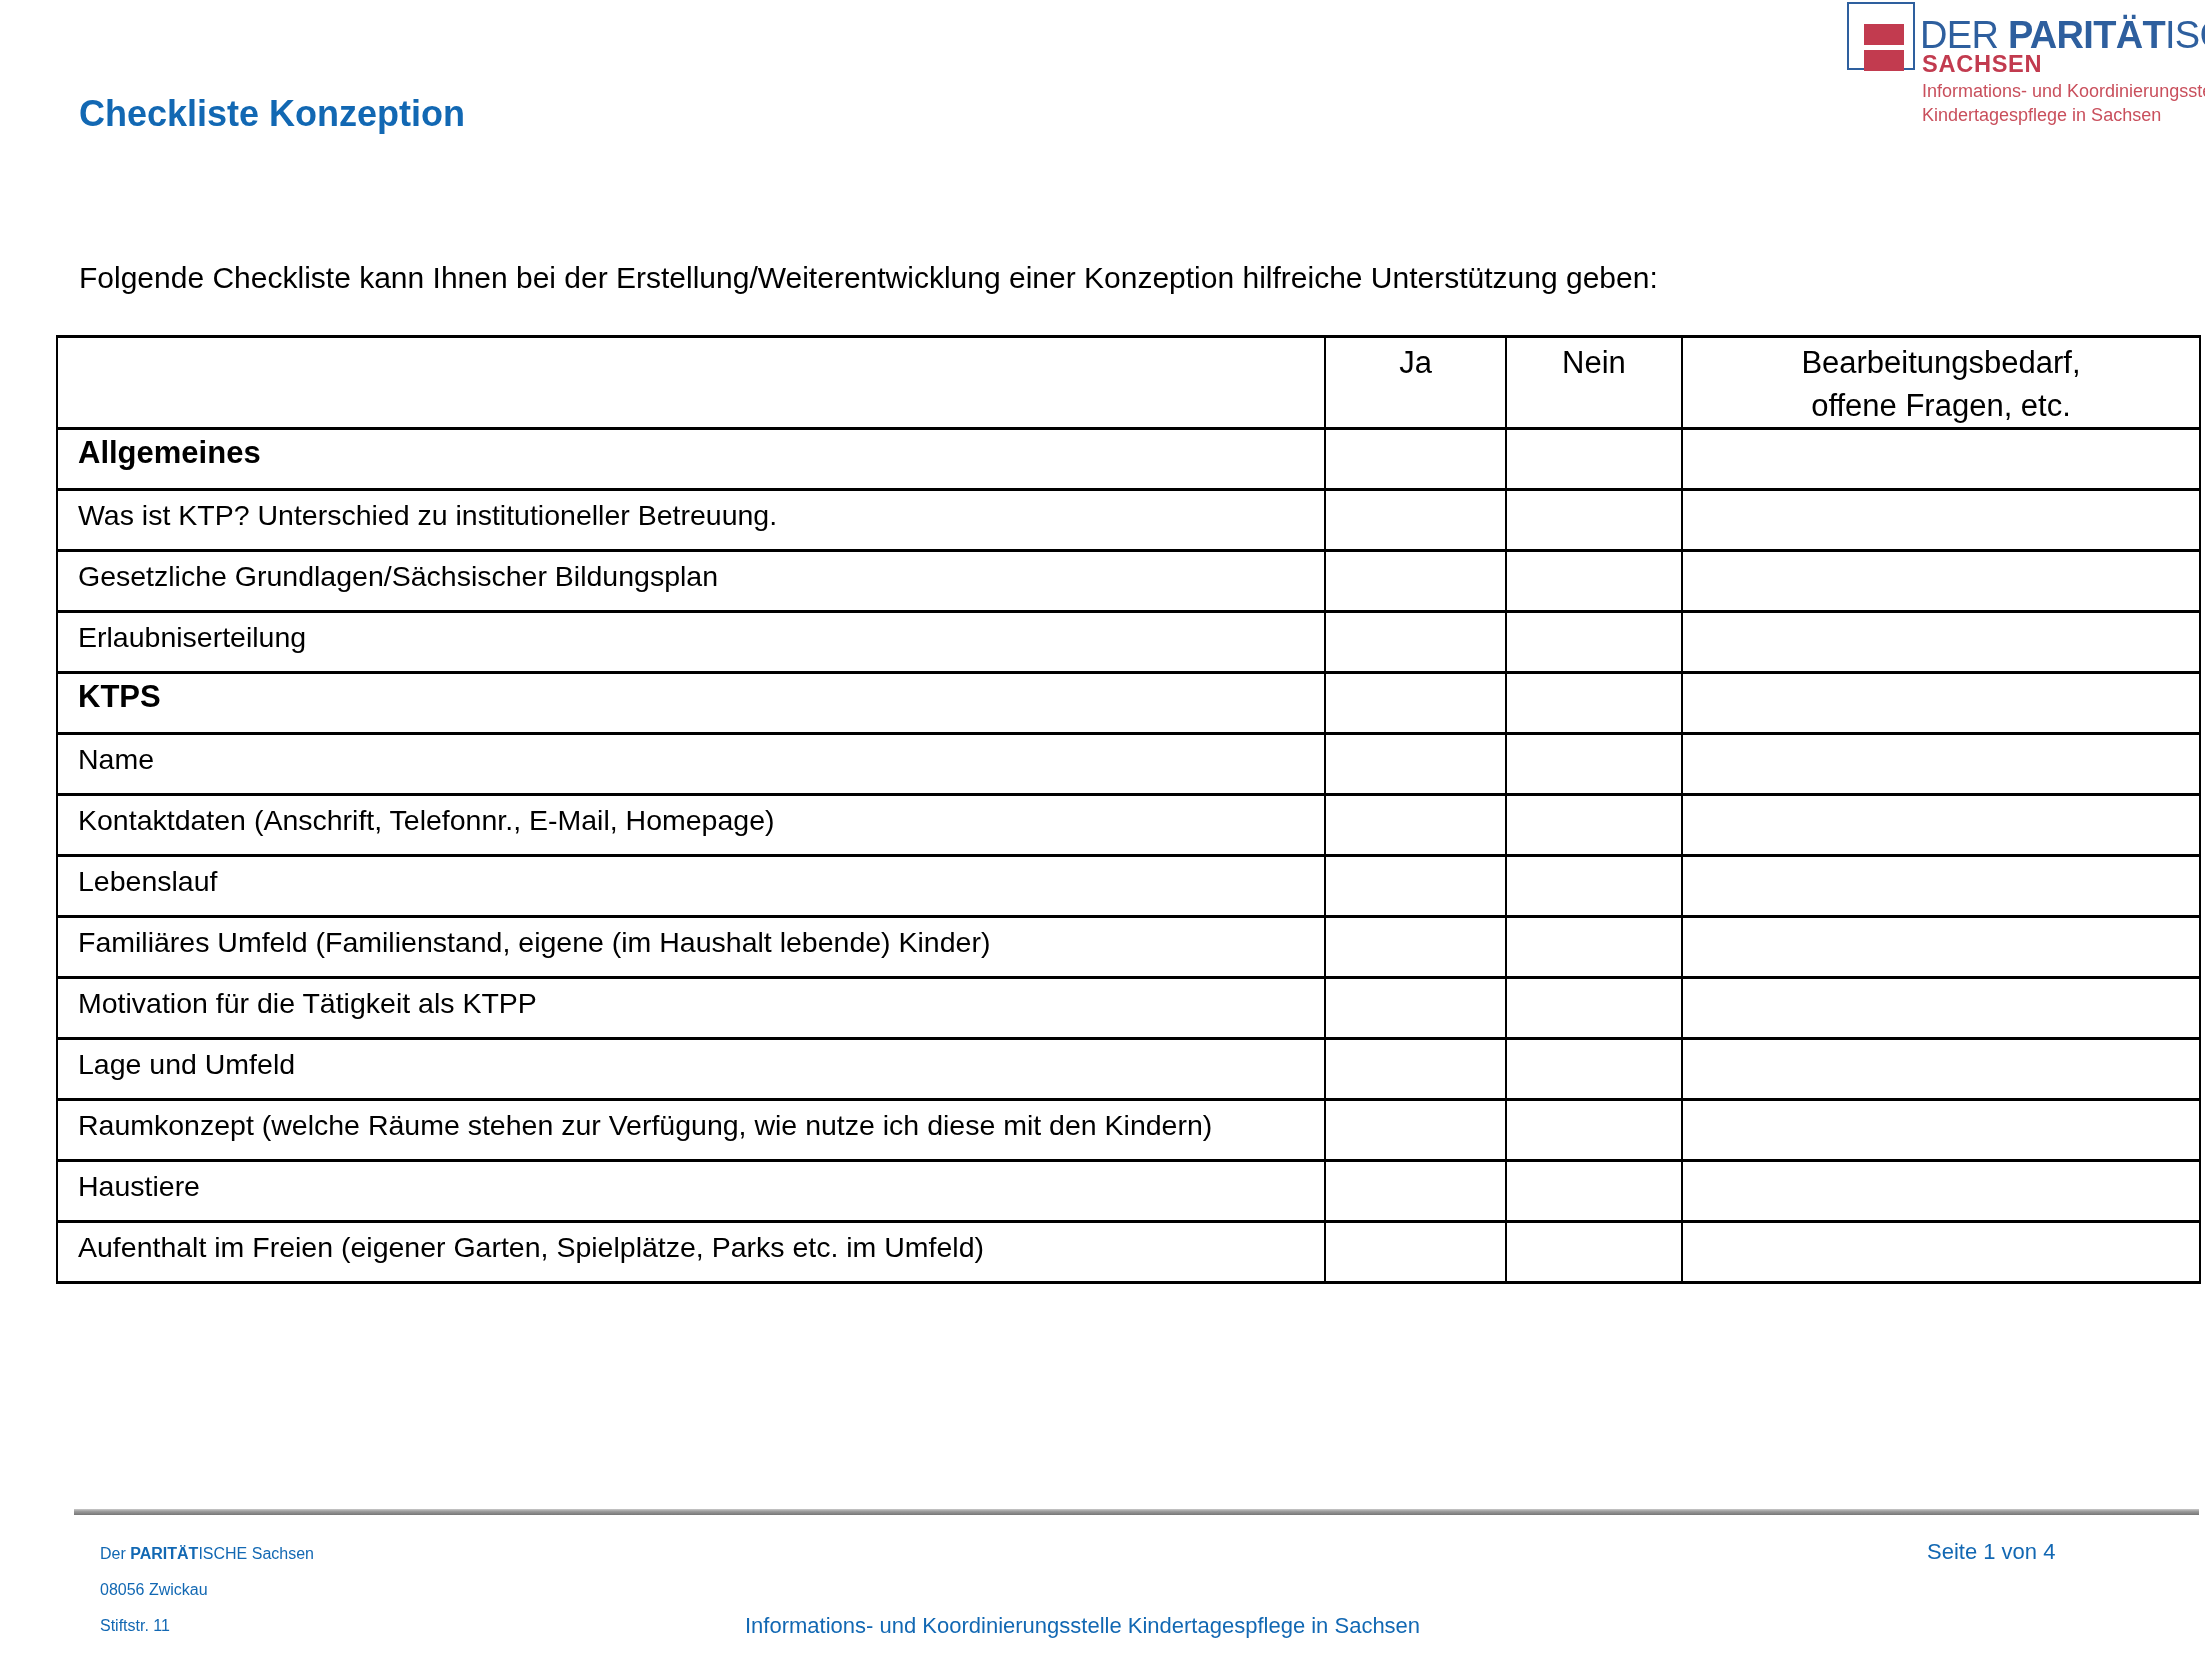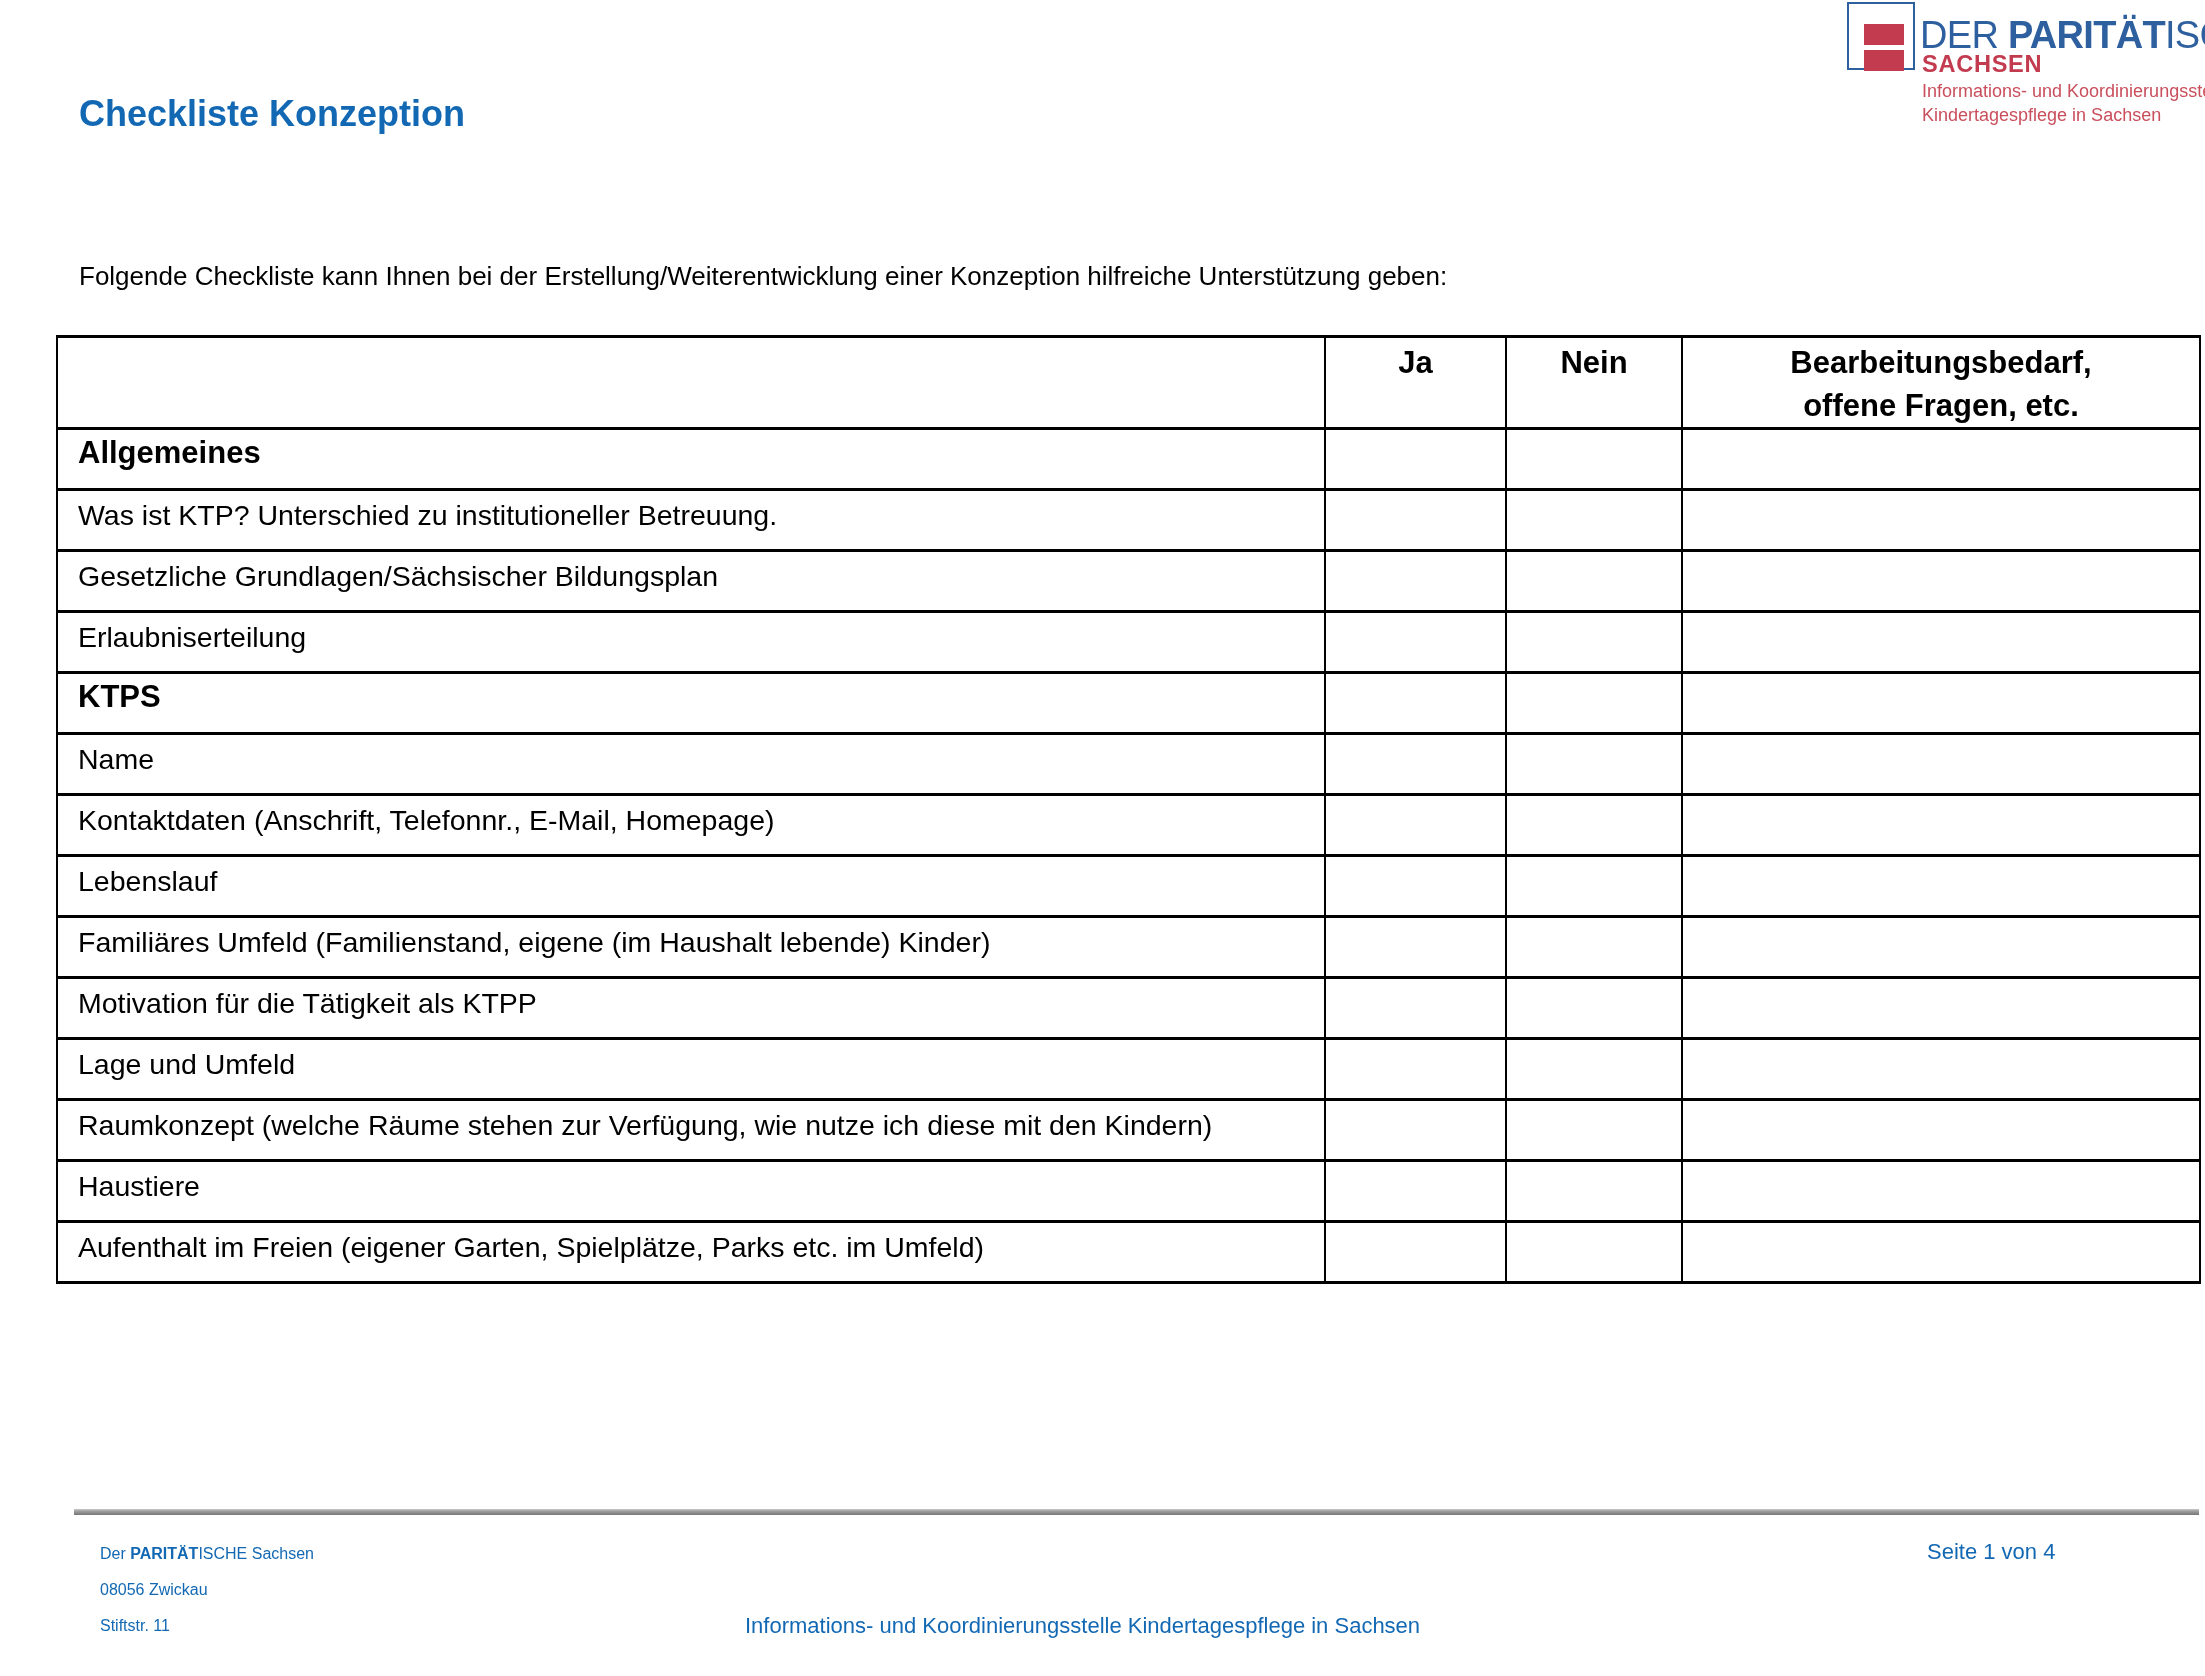--- a/index.html
+++ b/index.html
@@ -17,21 +17,21 @@
   }
 
   
   .doc-title {
     position:absolute; left:79px; top:93px;
     font-size:36px; font-weight:700; color:var(--blue);
     white-space:nowrap;
   }
   .intro {
     position:absolute; left:79px; top:261px; width:1784px;
-    font-size:26px; color:#000; white-space:nowrap;
+    font-size:30px; color:#000; white-space:nowrap;
   }
 
   
   .logo { position:absolute; left:1846px; top:0; width:360px; height:153px; }
   .logo-square {
     position:absolute; left:1.4px; top:2.1px; width:68px; height:68px;
     border:2.9px solid var(--logo-blue); background:#fff;
   }
   .logo-bar { position:absolute; left:14.3px; width:40px; height:21.4px; background:var(--logo-red); }
   .logo-bar.b1 { top:20px; }
@@ -55,21 +55,21 @@
     position:absolute; left:56px; top:335px; width:2142px;
     border-collapse:collapse; table-layout:fixed;
   }
   .grid th, .grid td {
     border:2.1px solid #000;
     border-top-width:3.6px; border-bottom-width:3.6px;
     vertical-align:top; overflow:hidden;
   }
   .grid thead tr { height:92px; }
   .grid thead th {
-    font-size:31px; font-weight:700; text-align:center;
+    font-size:31px; font-weight:400; text-align:center;
     padding-top:2.9px; line-height:43px;
   }
   .grid tbody tr { height:61px;margin-top:31px; }
   .grid td.label-cell {
     padding:7.1px 14.3px 0 20px;
     font-size:28.5px; line-height:34px; white-space:nowrap;
   }
   .grid tr.section td.label-cell { font-size:31px; font-weight:700; padding-top:6.4px; }
 
   

